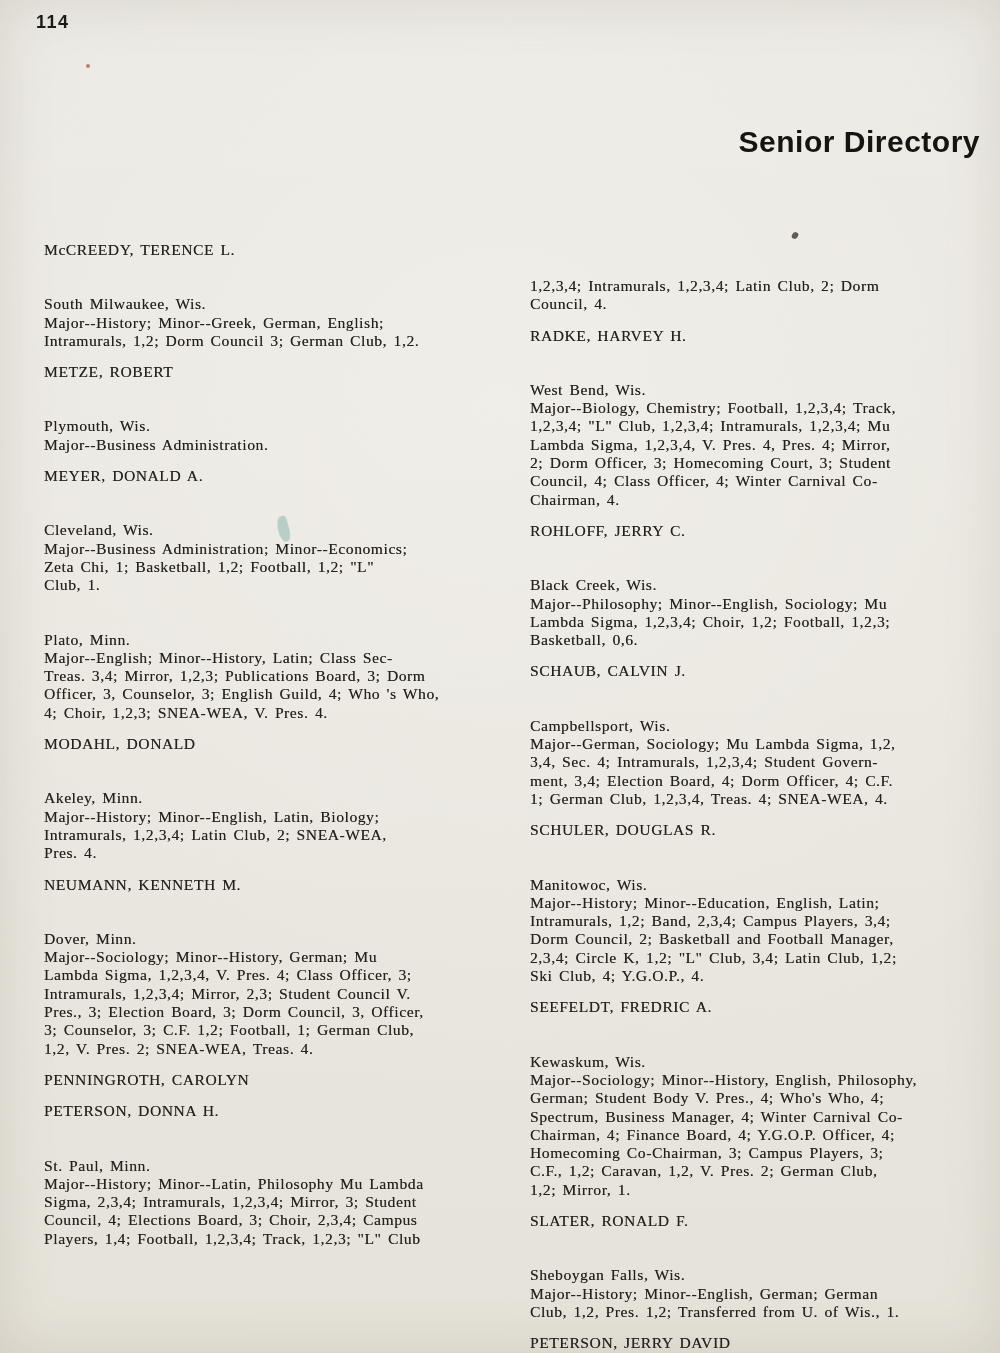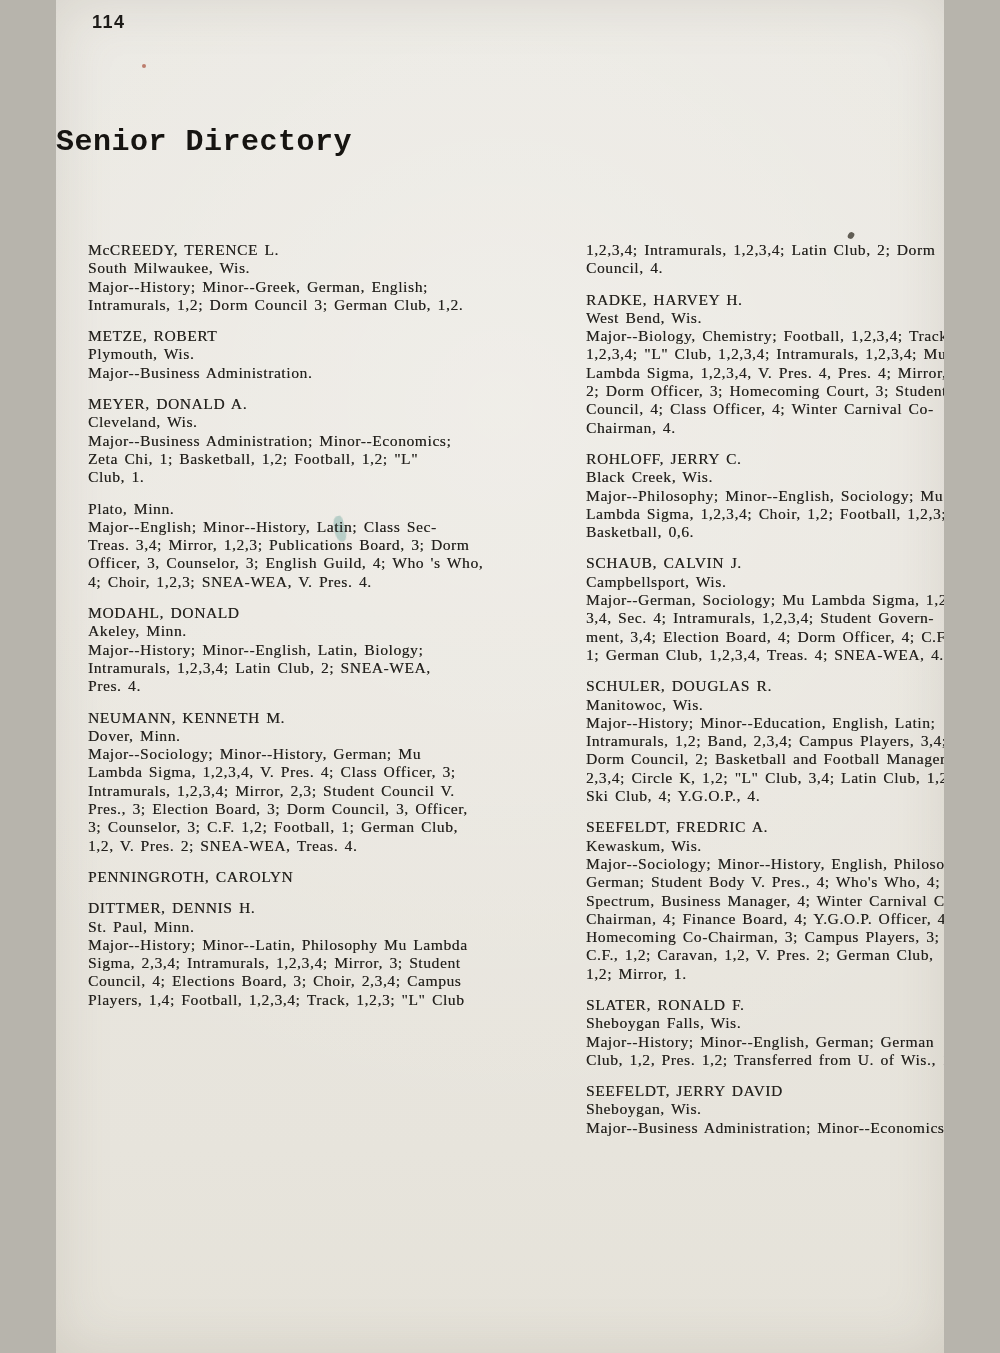--- a/index.html
+++ b/index.html
@@ -2,21 +2,21 @@
 <html><head>
 <meta charset="utf-8">
 <style>
   html, body {
     margin: 0;
     padding: 0;
     background: #b7b4ac;
   }
   .page {
     position: relative;
-    width: 888px;
+    width: 1000px;
     height: 1353px;
     margin: 0 auto;
     background:
       radial-gradient(ellipse 130% 90% at 50% 30%, rgba(255,255,255,0.25), rgba(255,255,255,0) 60%),
       linear-gradient(180deg, #ebe9e3 0%, #eae7e0 45%, #e7e4dc 85%, #e5e2d9 100%);
     overflow: hidden;
     font-family: "Liberation Serif", serif;
     color: #23211d;
   }
   .page-number {
@@ -27,44 +27,44 @@
     font-size: 18px;
     font-weight: 600;
     letter-spacing: 1.5px;
     color: #1d1b18;
   }
   .page-title {
     position: absolute;
     top: 105px;
     left: 0;
     right: 20px;
-    text-align: left;
-    font-family: Liberation Mono, monospace;
+    text-align: right;
+    font-family: Liberation Sans, sans-serif;
     font-size: 30px;
     font-weight: 700;
     letter-spacing: 0.5px;
     color: #161411;
   }
   .column {
     position: absolute;
     top: 241px;
   }
-  .column-left  { left: 32px;  width: 480px; }
+  .column-left  { left: 44px;  width: 480px; }
   .column-right { left: 530px; width: 466px; }
   .entry { margin: 0 0 13px 0; }
   .entry-name, .entry-lines {
     margin: 0;
     font-size: 15.5px;
     font-weight: 400;
     line-height: 18.3px;
     letter-spacing: 0.6px;
     word-spacing: 2px;
     text-shadow: 0.25px 0.25px 0.45px rgba(32, 29, 24, 0.55);
   }
-  .entry-lines { white-space: pre-line; }
+  .entry-lines { white-space: pre-line; margin-top: 36px; }
   
   .speck {
     position: absolute;
     pointer-events: none;
   }
   .speck-ink {
     top: 232px; left: 792px;
     width: 6px; height: 7px;
     background: #615d54;
     border-radius: 60% 40% 55% 45%;
@@ -153,21 +153,21 @@
 Pres., 3; Election Board, 3; Dorm Council, 3, Officer,
 3; Counselor, 3; C.F. 1,2; Football, 1; German Club,
 1,2, V. Pres. 2; SNEA-WEA, Treas. 4.</p>
     </section>
 
     <section class="entry">
       <h3 class="entry-name">PENNINGROTH, CAROLYN</h3>
     </section>
 
     <section class="entry">
-      <h3 class="entry-name">DITTMER, DENNIS H.</h3>
+      <h3 class="entry-name">PETERSON, DONNA H.</h3>
       <p class="entry-lines">St. Paul, Minn.
 Major--History; Minor--Latin, Philosophy Mu Lambda
 Sigma, 2,3,4; Intramurals, 1,2,3,4; Mirror, 3; Student
 Council, 4; Elections Board, 3; Choir, 2,3,4; Campus
 Players, 1,4; Football, 1,2,3,4; Track, 1,2,3; "L" Club</p>
     </section>
 
   </div>
 
   <div class="column column-right">
@@ -228,19 +228,19 @@
     </section>
 
     <section class="entry">
       <h3 class="entry-name">SLATER, RONALD F.</h3>
       <p class="entry-lines">Sheboygan Falls, Wis.
 Major--History; Minor--English, German; German
 Club, 1,2, Pres. 1,2; Transferred from U. of Wis., 1.</p>
     </section>
 
     <section class="entry">
-      <h3 class="entry-name">SEEFELDT, JERRY DAVID</h3>
+      <h3 class="entry-name">PETERSON, JERRY DAVID</h3>
       <p class="entry-lines">Sheboygan, Wis.
 Major--Business Administration; Minor--Economics;</p>
     </section>
 
   </div>
 </div>
 
 </body></html>

